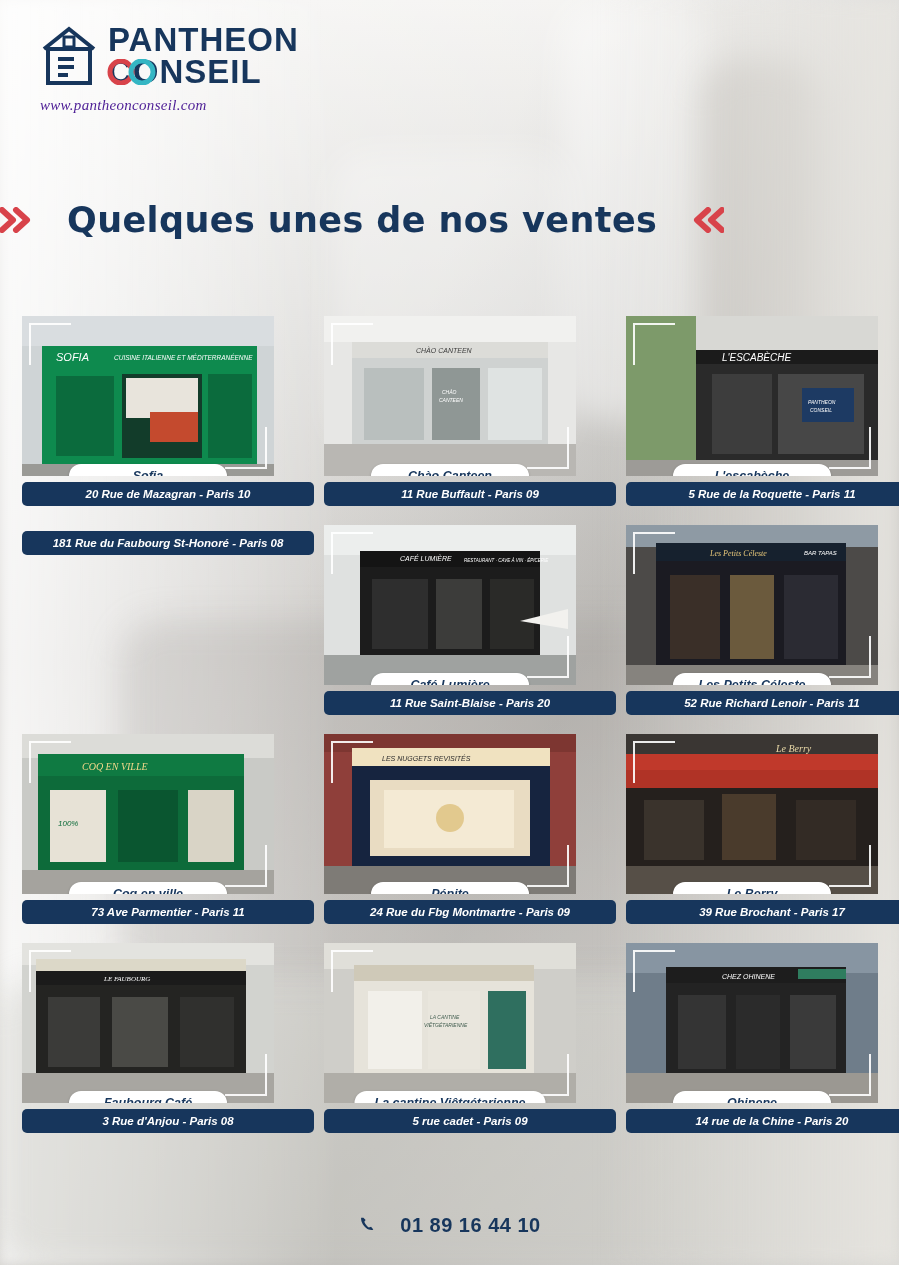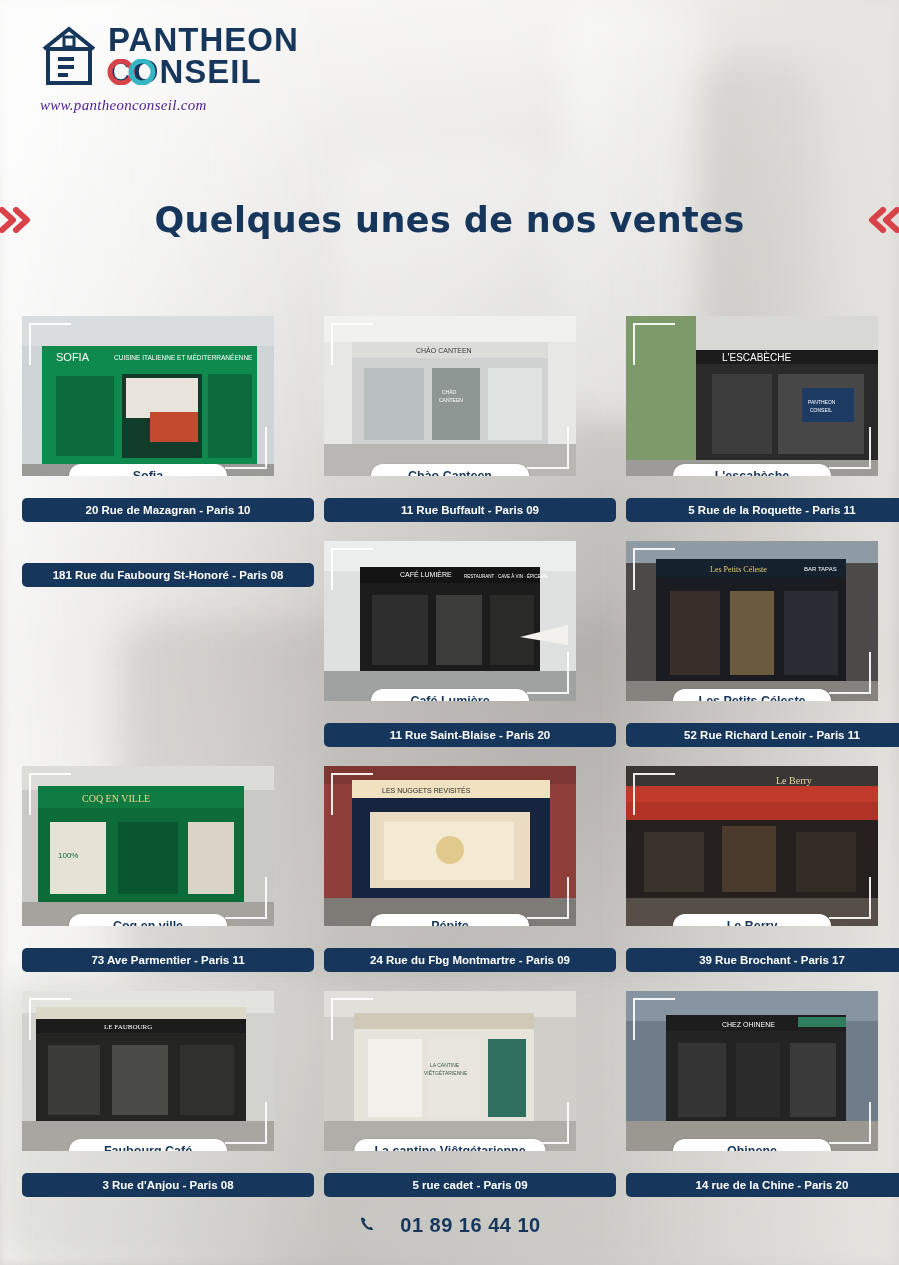--- a/index.html
+++ b/index.html
@@ -40,55 +40,55 @@
   .logo-mark{width:58px;height:62px;flex:0 0 58px;}
   .logo-text{line-height:.96;}
   .logo-l1{font-size:33px;font-weight:bold;letter-spacing:1px;color:#17365c;font-family:"Liberation Sans",sans-serif;}
   .logo-l2{font-size:33px;font-weight:bold;letter-spacing:1px;color:#17365c;position:relative;}
   .logo-l2 .oo{position:absolute;left:-2px;top:2px;}
   .logo-url{font-family:Liberation Serif, serif;font-style:italic;font-size:15px;color:#4c1d95;margin-top:10px;letter-spacing:.3px;}
 
   
   .title-row{
     position:absolute;left:0;top:200px;width:899px;
-    display:flex;align-items:center;justify-content:space-between;gap:26px;
+    display:flex;align-items:center;justify-content:flex-start;gap:33px;
   }
   .title-txt{
     font-size:35px;font-weight:bold;color:#17365c;letter-spacing:.4px;
     font-family:"DejaVu Sans",sans-serif;
   }
   .chev{display:flex;gap:-4px;}
   .chev svg{display:block;}
 
   
   .grid{
     position:absolute;left:22px;top:316px;width:855px;
     display:grid;grid-template-columns:repeat(3,252px);
     column-gap:50px;row-gap:19px;
   }
-  .card{width:292px;position:relative;}
+  .card{width:292px;position:relative;font-style:italic;}
   .photo{
     position:relative;width:252px;height:160px;overflow:hidden;
     background:#7c8a93;
   }
   .photo .sky{position:absolute;inset:0;}
   .corner{position:absolute;width:40px;height:40px;border:2px solid rgba(255,255,255,.9);}
   .c-tl{left:7px;top:7px;border-right:none;border-bottom:none;}
   .c-br{right:7px;bottom:7px;border-left:none;border-top:none;}
   .name-pill{
     position:absolute;left:50%;transform:translateX(-50%);
     bottom:-12px;
     background:#fff;border-radius:14px;
     padding:5px 20px;min-width:118px;text-align:center;
     font-size:12.5px;color:#17365c;font-weight:bold;
     box-shadow:0 1px 3px rgba(0,0,0,.18);
     white-space:nowrap;
   }
   .addr{
-    margin-top:22px;
+    margin-top:6px;
     background:#17365c;color:#fff;border-radius:5px;
     font-size:11.5px;font-weight:bold;text-align:center;
     padding:6px 4px;white-space:nowrap;overflow:hidden;
   }
 
   
   .footer{
     position:absolute;left:0;bottom:28px;width:899px;
     display:flex;align-items:center;justify-content:center;gap:24px;
   }

